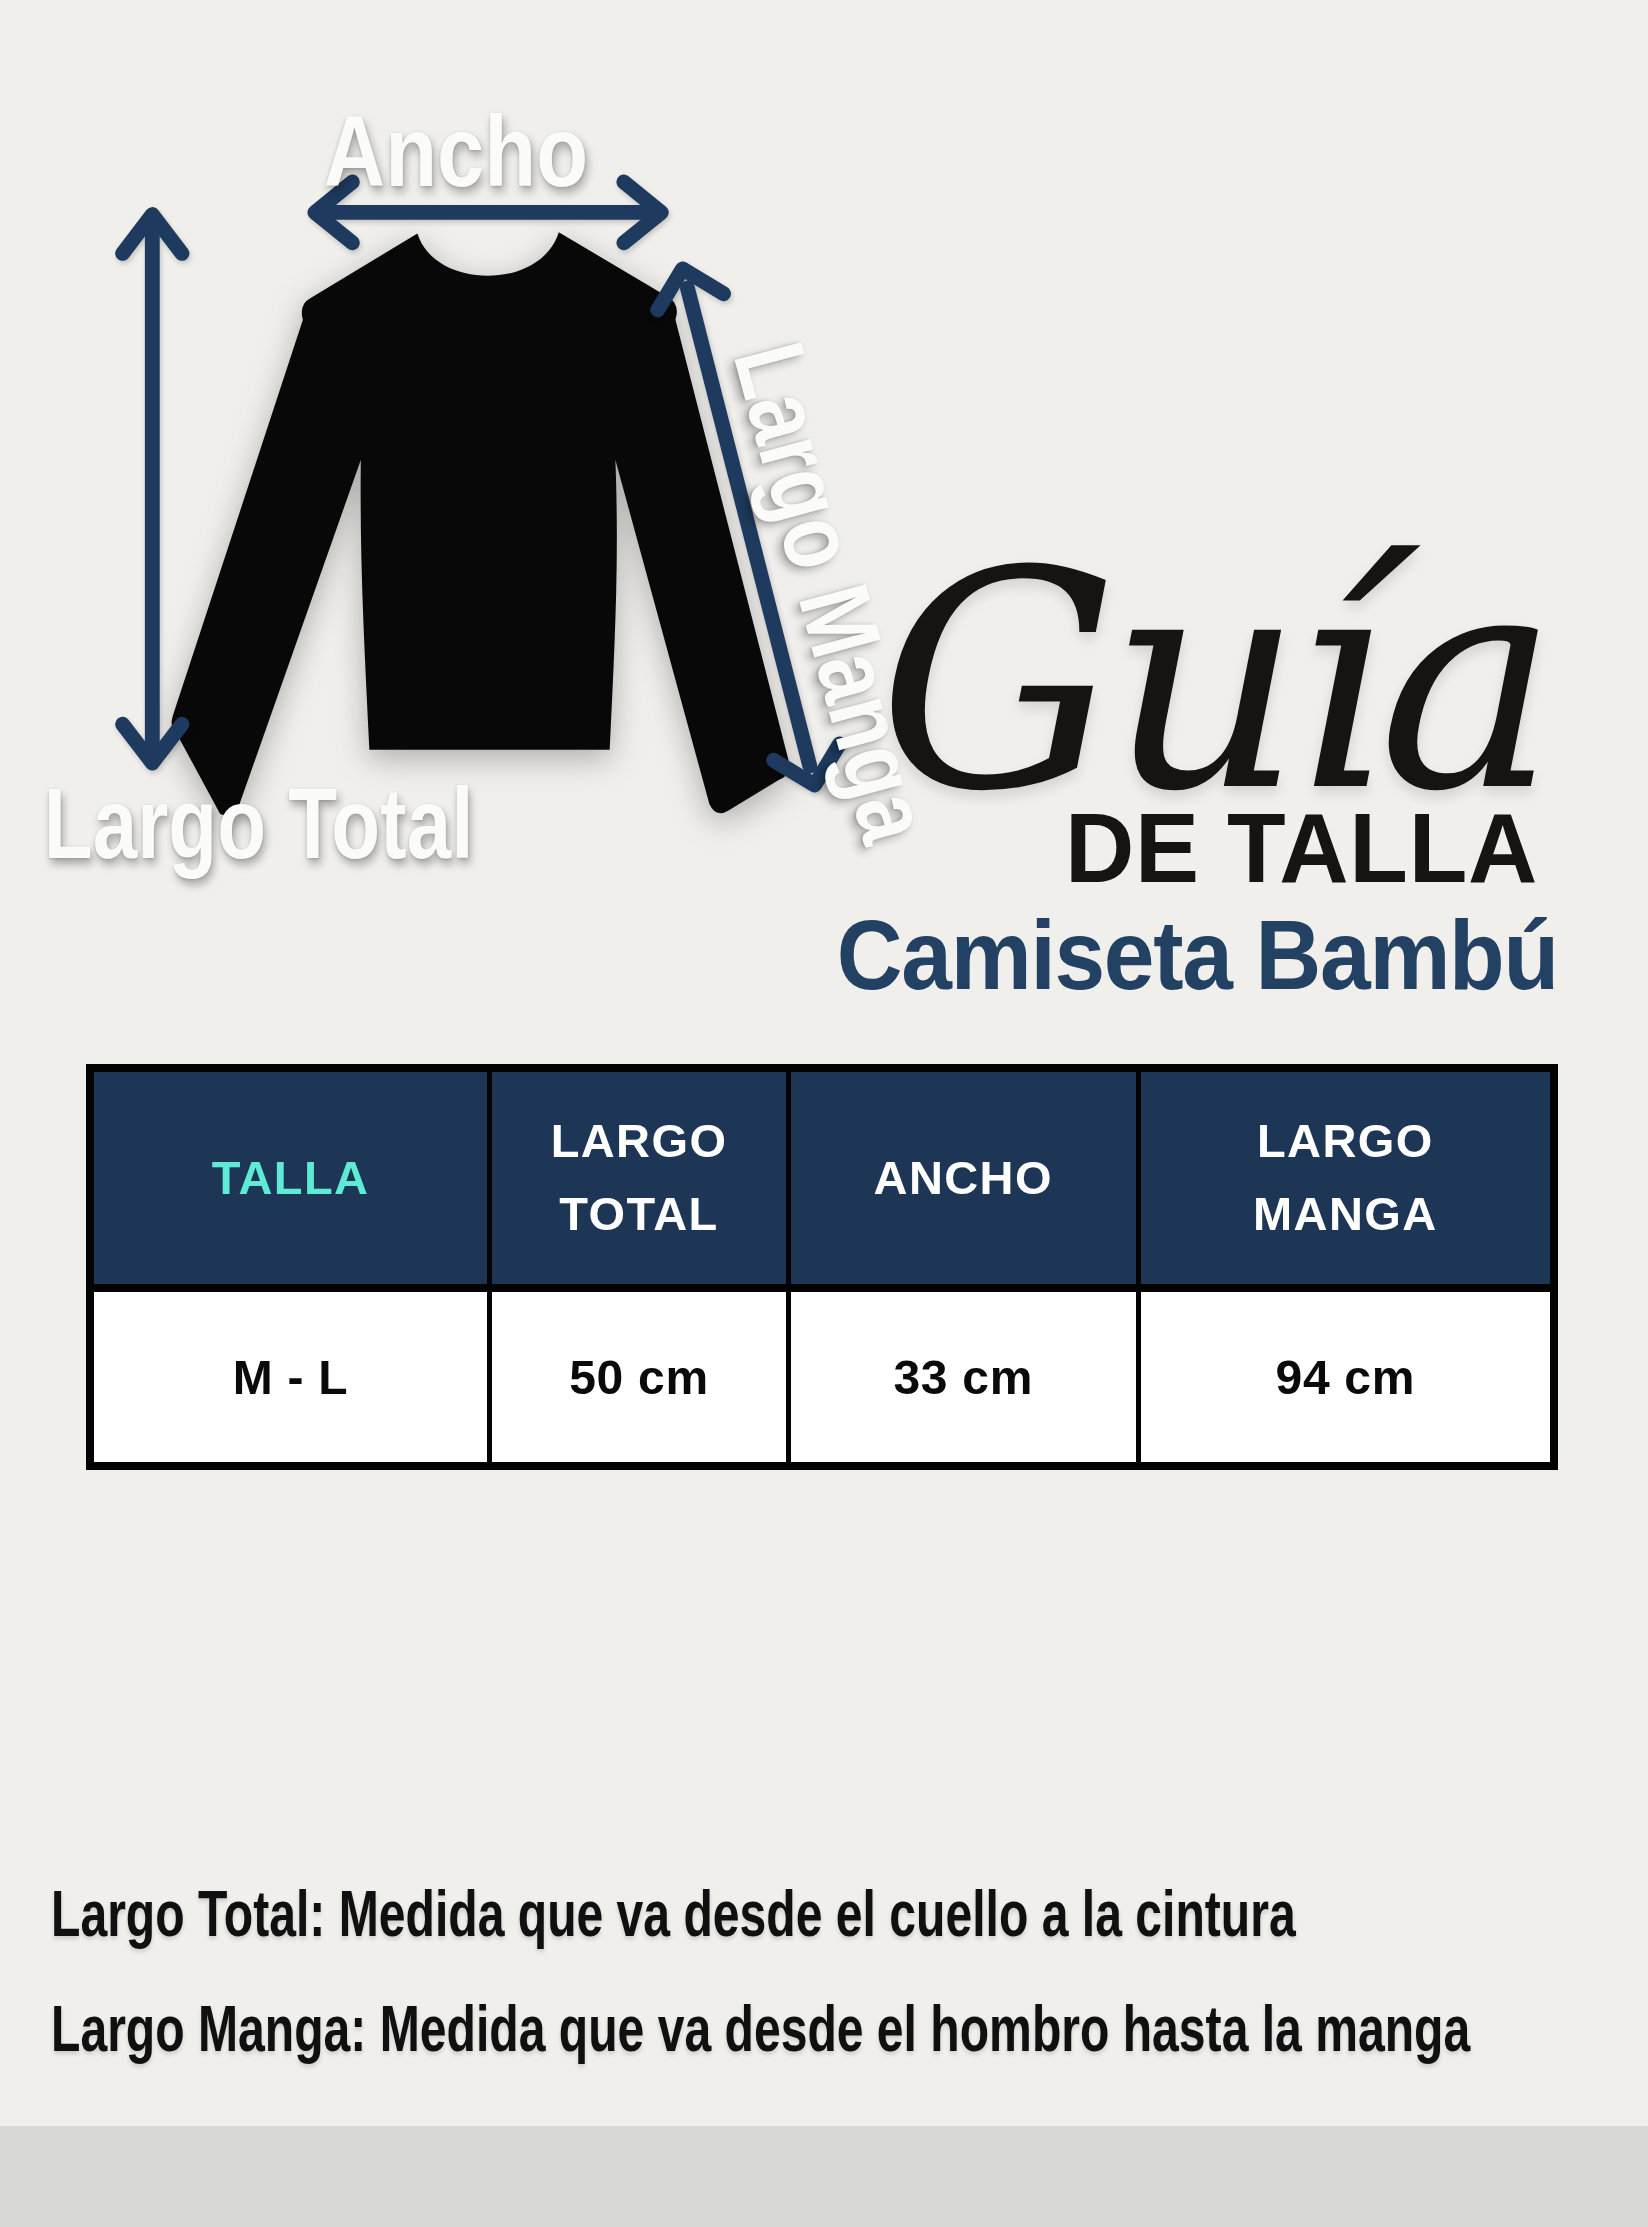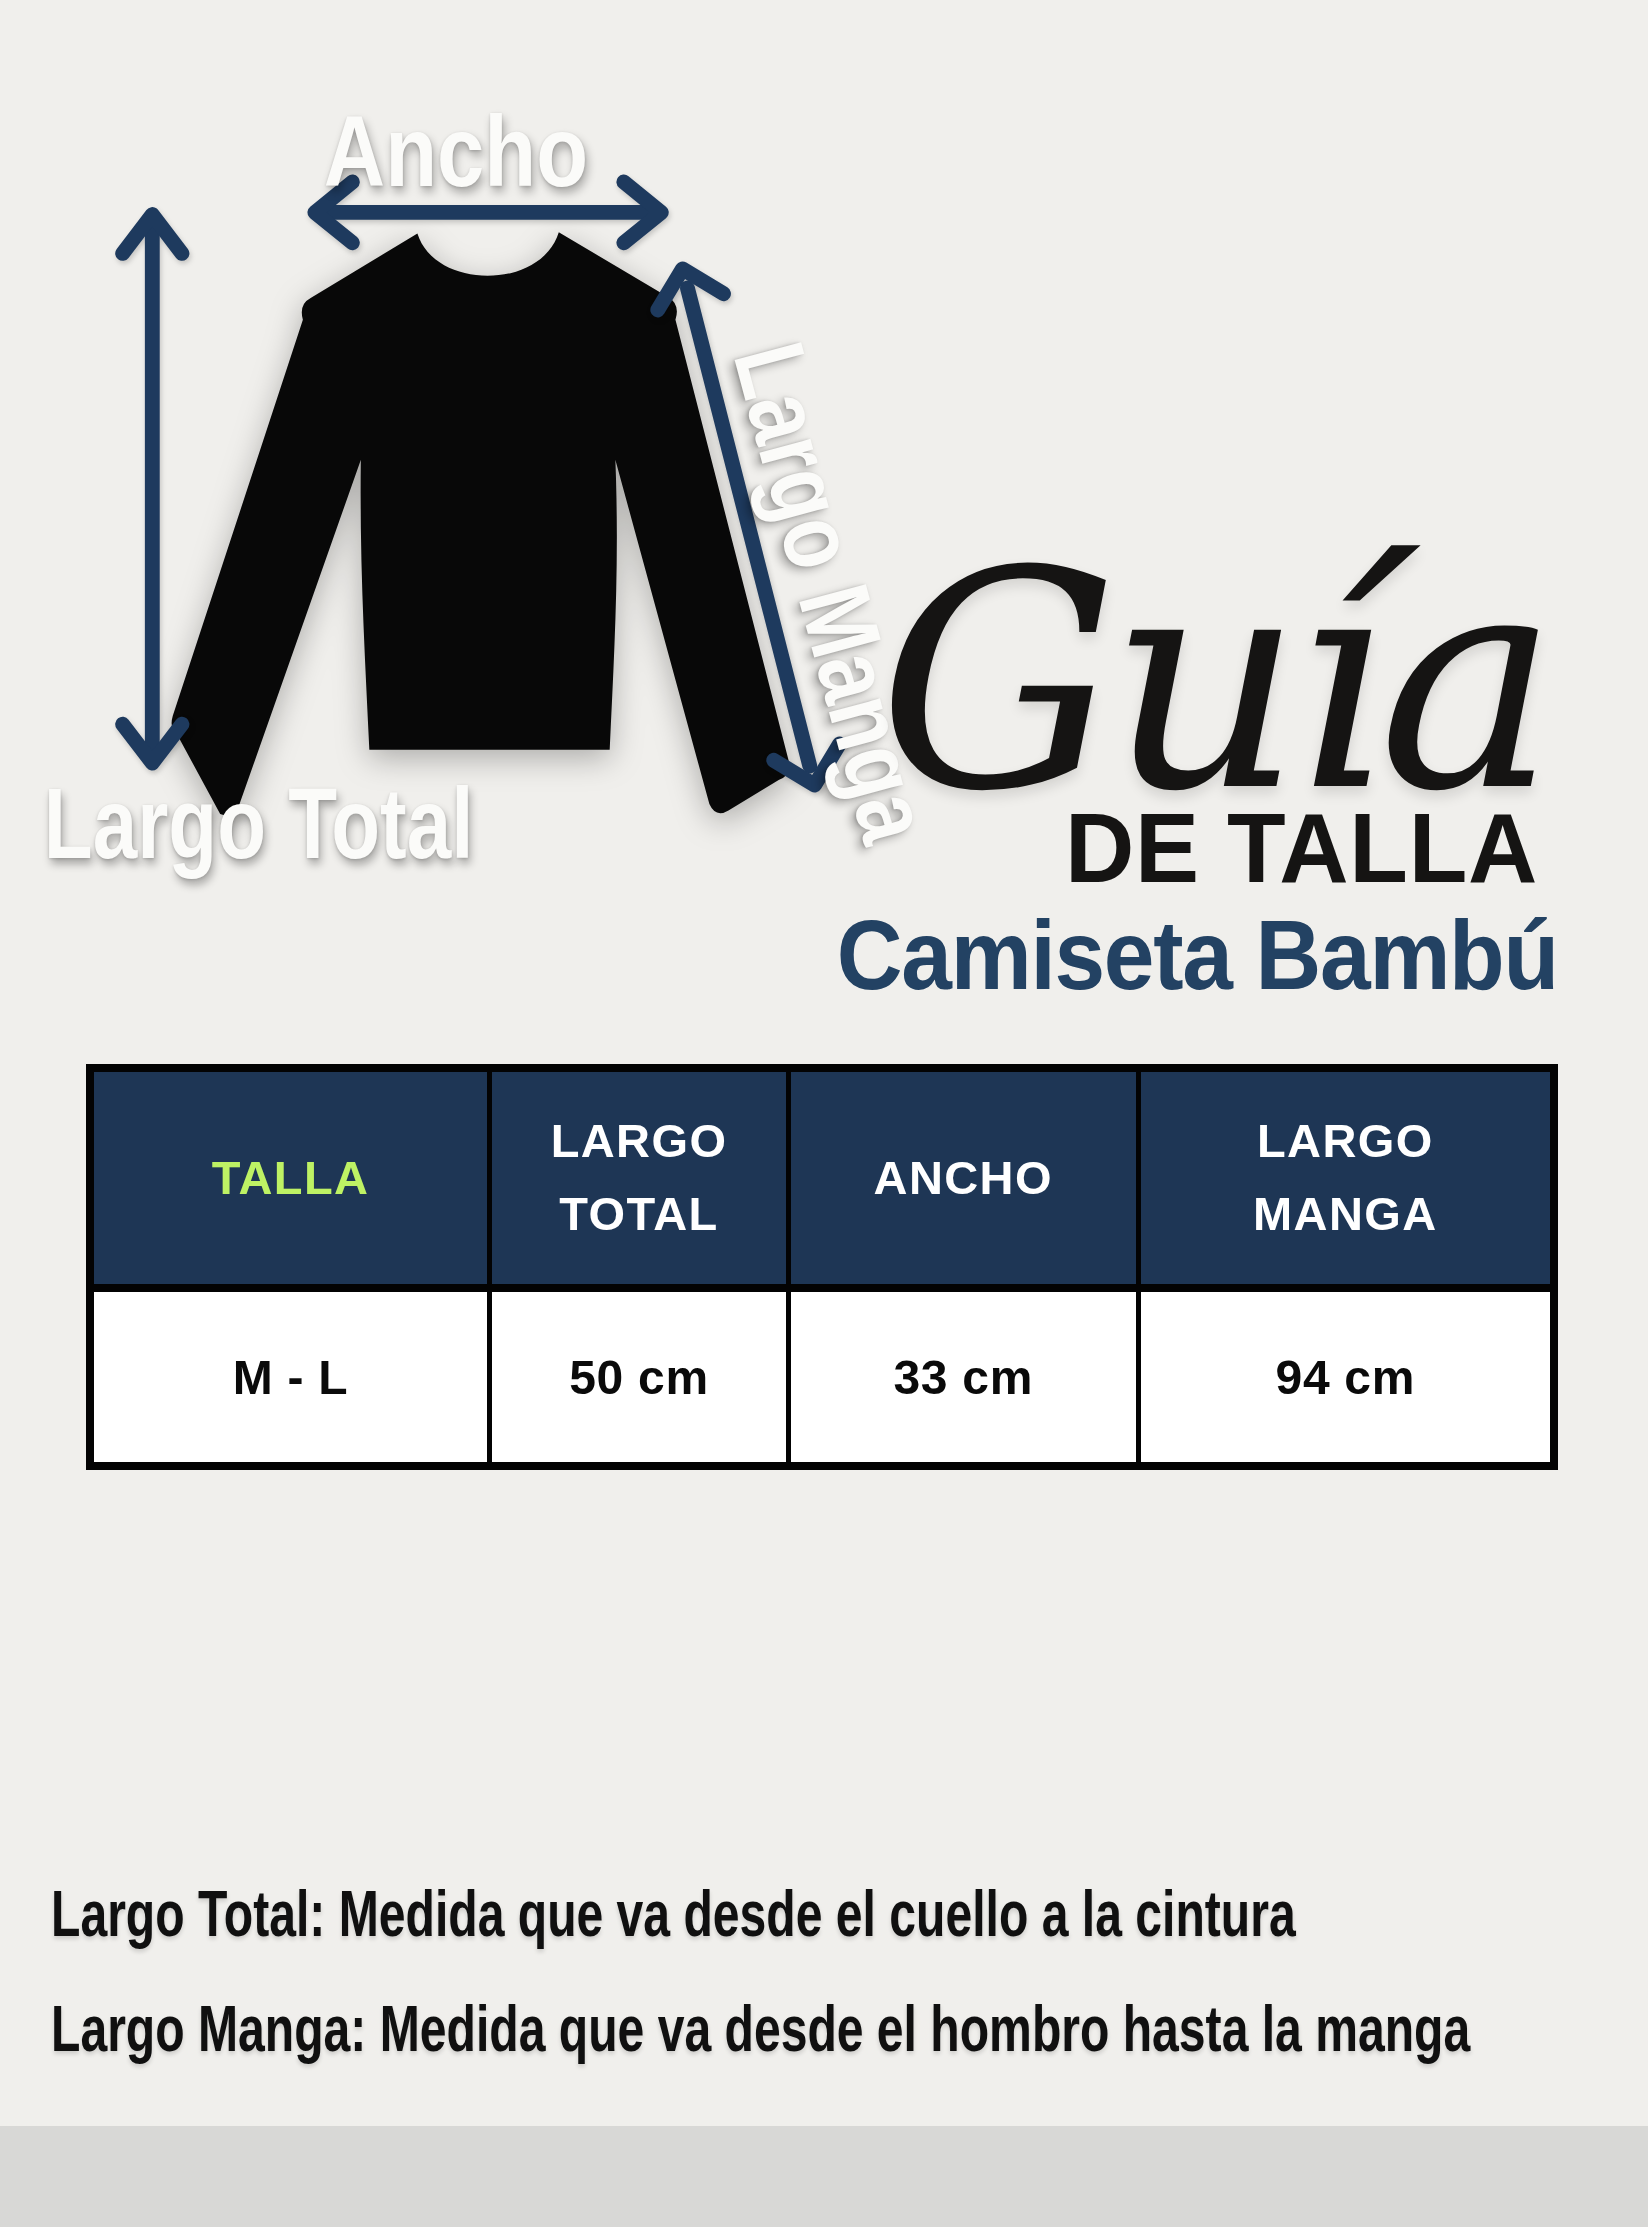--- a/index.html
+++ b/index.html
@@ -192,21 +192,21 @@
 
   <table class="size-table">
     <colgroup>
       <col style="width:27.3%">
       <col style="width:20.4%">
       <col style="width:23.9%">
       <col style="width:28.4%">
     </colgroup>
     <thead>
       <tr class="header-row">
-        <th style="background: rgb(30, 54, 85); color: #bef264;"><span class="hdr-wrap">TALLA</span></th>
+        <th style="background: rgb(30, 54, 85); color: #5eead4;"><span class="hdr-wrap">TALLA</span></th>
         <th style="background: rgb(30, 54, 85); color: rgb(255, 255, 255);"><span class="hdr-wrap">LARGO TOTAL</span></th>
         <th style="background: rgb(30, 54, 85); color: rgb(255, 255, 255);"><span class="hdr-wrap">ANCHO</span></th>
         <th style="background: rgb(30, 54, 85); color: rgb(255, 255, 255);"><span class="hdr-wrap">LARGO MANGA</span></th>
       </tr>
     </thead>
     <tbody>
       <tr>
         <td>M - L</td>
         <td>50 cm</td>
         <td>33 cm</td>

